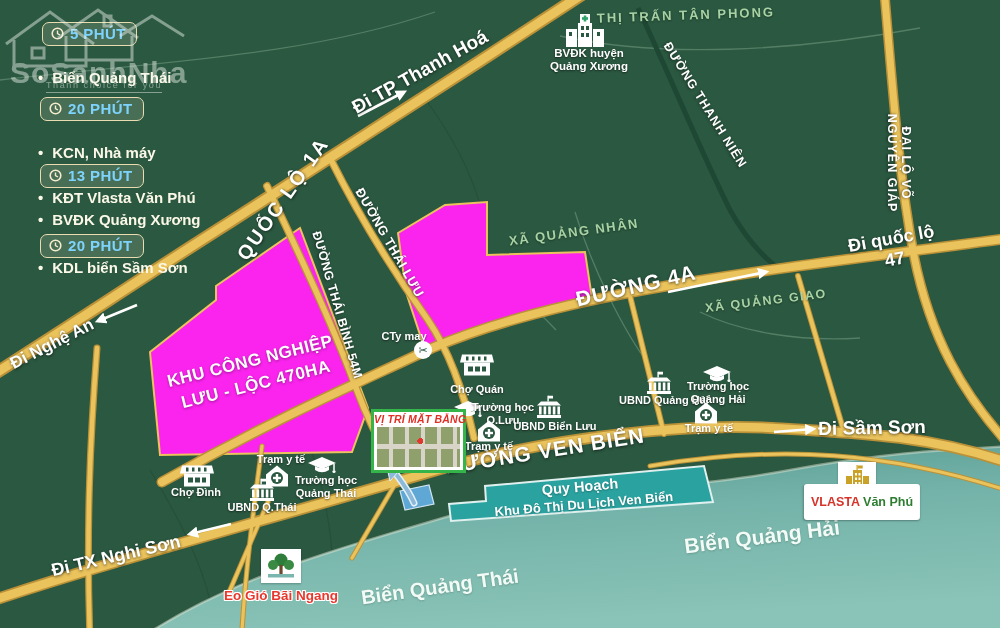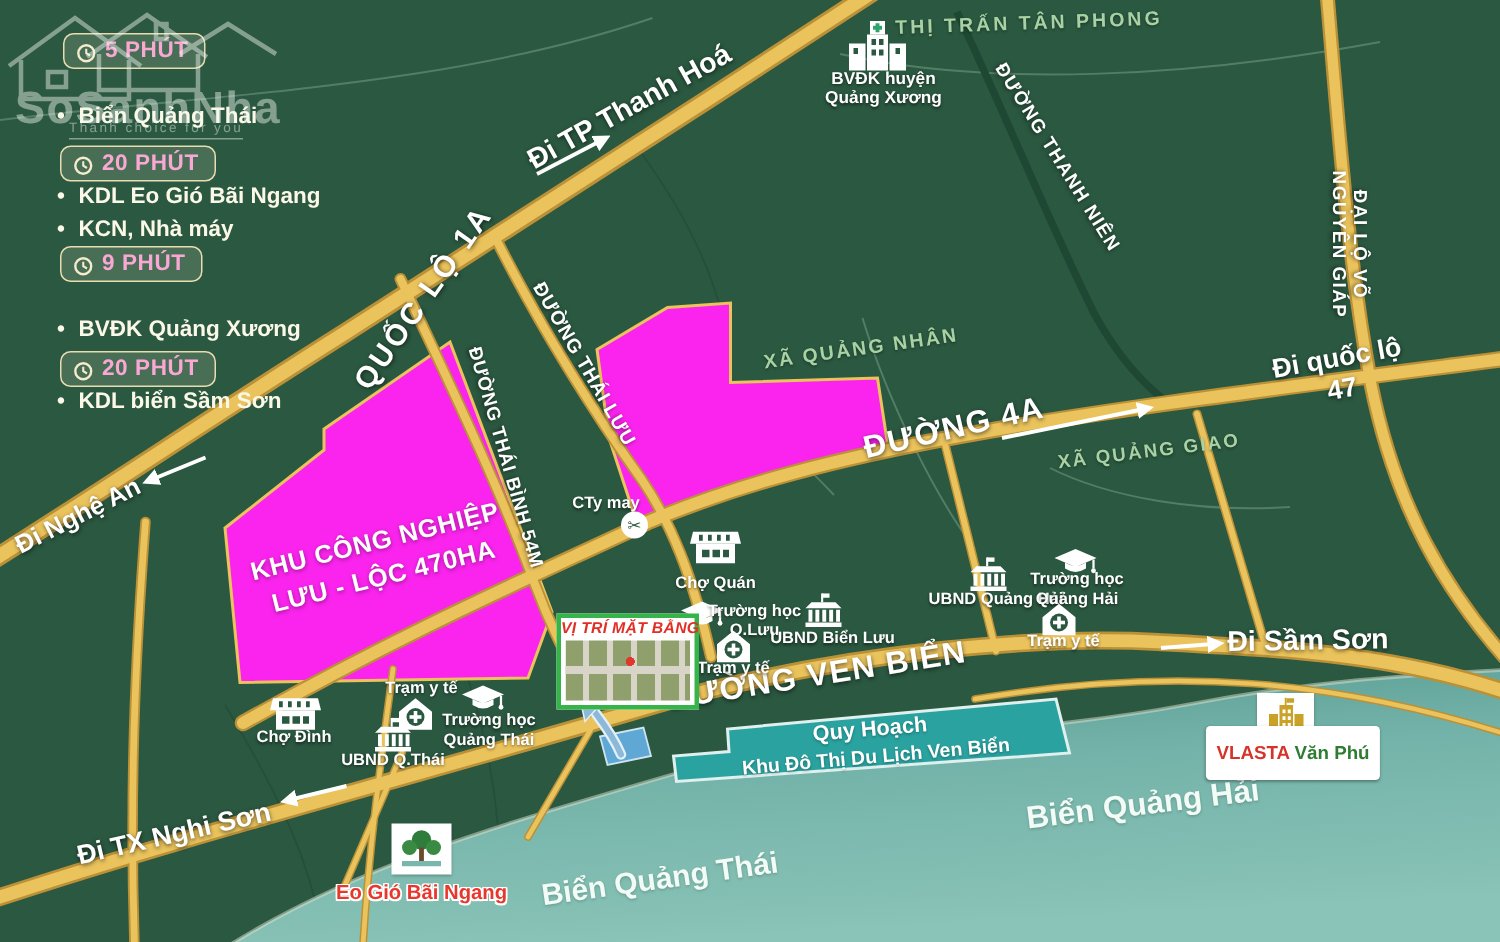--- a/index.html
+++ b/index.html
@@ -6,21 +6,21 @@
   .stage{position:relative;width:1000px;height:628px;overflow:hidden;background:#2b5840;font-family:"Liberation Sans",sans-serif}
   .pos{position:absolute}
   .lbl{position:absolute;font-weight:bold;white-space:pre-line;text-align:center;line-height:1.15;z-index:2}
   .road{color:#fff;text-shadow:0 1px 3px rgba(0,0,0,.6)}
   .dir{color:#fff;text-shadow:0 1px 3px rgba(0,0,0,.6)}
   .area{color:#a9d2a4;text-shadow:0 1px 2px rgba(0,0,0,.35);font-size:13px}
   .sea{color:#f2fbf5;text-shadow:0 1px 2px rgba(0,0,0,.18)}
   .lm{color:#fff;font-size:11px;text-shadow:0 1px 2px rgba(0,0,0,.55)}
   .zone{color:#fff;text-shadow:0 1px 3px rgba(0,0,0,.4)}
   .icn{position:absolute;z-index:2;line-height:0}
-  .badge{position:absolute;display:flex;align-items:flex-end;gap:6px;background:rgba(96,130,104,.55);border:1.5px solid #e8dcb0;border-radius:7px;padding:2px 10px 3px 8px;color:#f9a8d4;font-weight:bold;font-size:15px;letter-spacing:.4px;z-index:5;white-space:nowrap}
+  .badge{position:absolute;display:flex;align-items:center;gap:6px;background:rgba(96,130,104,.55);border:1.5px solid #e8dcb0;border-radius:7px;padding:2px 10px 3px 8px;color:#7dd3fc;font-weight:bold;font-size:15px;letter-spacing:.4px;z-index:5;white-space:nowrap}
   .l-item{position:absolute;color:#fcf8e8;font-weight:bold;font-size:15px;z-index:5;white-space:nowrap}
   .l-item::before{content:"•";margin-right:9px}
   .wm{left:0;top:4px;width:210px;height:100px;opacity:.45;z-index:7;pointer-events:none}
   .wm-title{position:absolute;left:10px;top:52px;font-size:30px;font-weight:bold;color:#f2f9f3;letter-spacing:1px}
   .wm-tag{position:absolute;left:46px;top:76px;font-size:9px;color:#f2f9f3;letter-spacing:1.6px;border-bottom:1px solid #f2f9f3;padding-bottom:2px;white-space:nowrap}
   .site-box{position:absolute;left:371px;top:409px;width:95px;height:64px;background:#fff;border:3px solid #35b44a;box-sizing:border-box;z-index:3}
   .site-title{font-size:10.5px;font-weight:bold;font-style:italic;color:#e03026;text-align:center;padding-top:1px;letter-spacing:.2px;white-space:nowrap}
   .site-photo{margin:2px 3px;height:40px;background:
      radial-gradient(circle 3px at 52% 35%, #e0372e 98%, rgba(0,0,0,0)),
      linear-gradient(0deg, rgba(0,0,0,0) 44%, #d8d4c8 44%, #d8d4c8 58%, rgba(0,0,0,0) 58%),
@@ -146,30 +146,30 @@
   </div>
   <div class="l-item" style="left:38px;top:69px">Biển Quảng Thái</div>
 
   <div class="badge" style="left:40px;top:97px">
     <svg width="13" height="13">
         <circle cx="6.5" cy="6.5" r="5.3" fill="none" stroke="#f4eccb" stroke-width="1.6"></circle>
         <path d="M6.5 3.5 V6.5 L9 8" stroke="#f4eccb" stroke-width="1.4" fill="none"></path>
       </svg>
     <span>20 PHÚT</span>
   </div>
-  <div class="l-item" style="left:38px;top:122px">KDL Eo Gió Bãi Ngang</div>
   <div class="l-item" style="left:38px;top:144px">KCN, Nhà máy</div>
 
   <div class="badge" style="left:40px;top:164px">
     <svg width="13" height="13">
         <circle cx="6.5" cy="6.5" r="5.3" fill="none" stroke="#f4eccb" stroke-width="1.6"></circle>
         <path d="M6.5 3.5 V6.5 L9 8" stroke="#f4eccb" stroke-width="1.4" fill="none"></path>
       </svg>
-    <span>9 PHÚT</span>
-  </div>
+    <span>13 PHÚT</span>
+  </div>
+  <div class="l-item" style="left:38px;top:189px">KĐT Vlasta Văn Phú</div>
   <div class="l-item" style="left:38px;top:211px">BVĐK Quảng Xương</div>
 
   <div class="badge" style="left:40px;top:234px">
     <svg width="13" height="13">
         <circle cx="6.5" cy="6.5" r="5.3" fill="none" stroke="#f4eccb" stroke-width="1.6"></circle>
         <path d="M6.5 3.5 V6.5 L9 8" stroke="#f4eccb" stroke-width="1.4" fill="none"></path>
       </svg>
     <span>20 PHÚT</span>
   </div>
   <div class="l-item" style="left:38px;top:259px">KDL biển Sầm Sơn</div>

